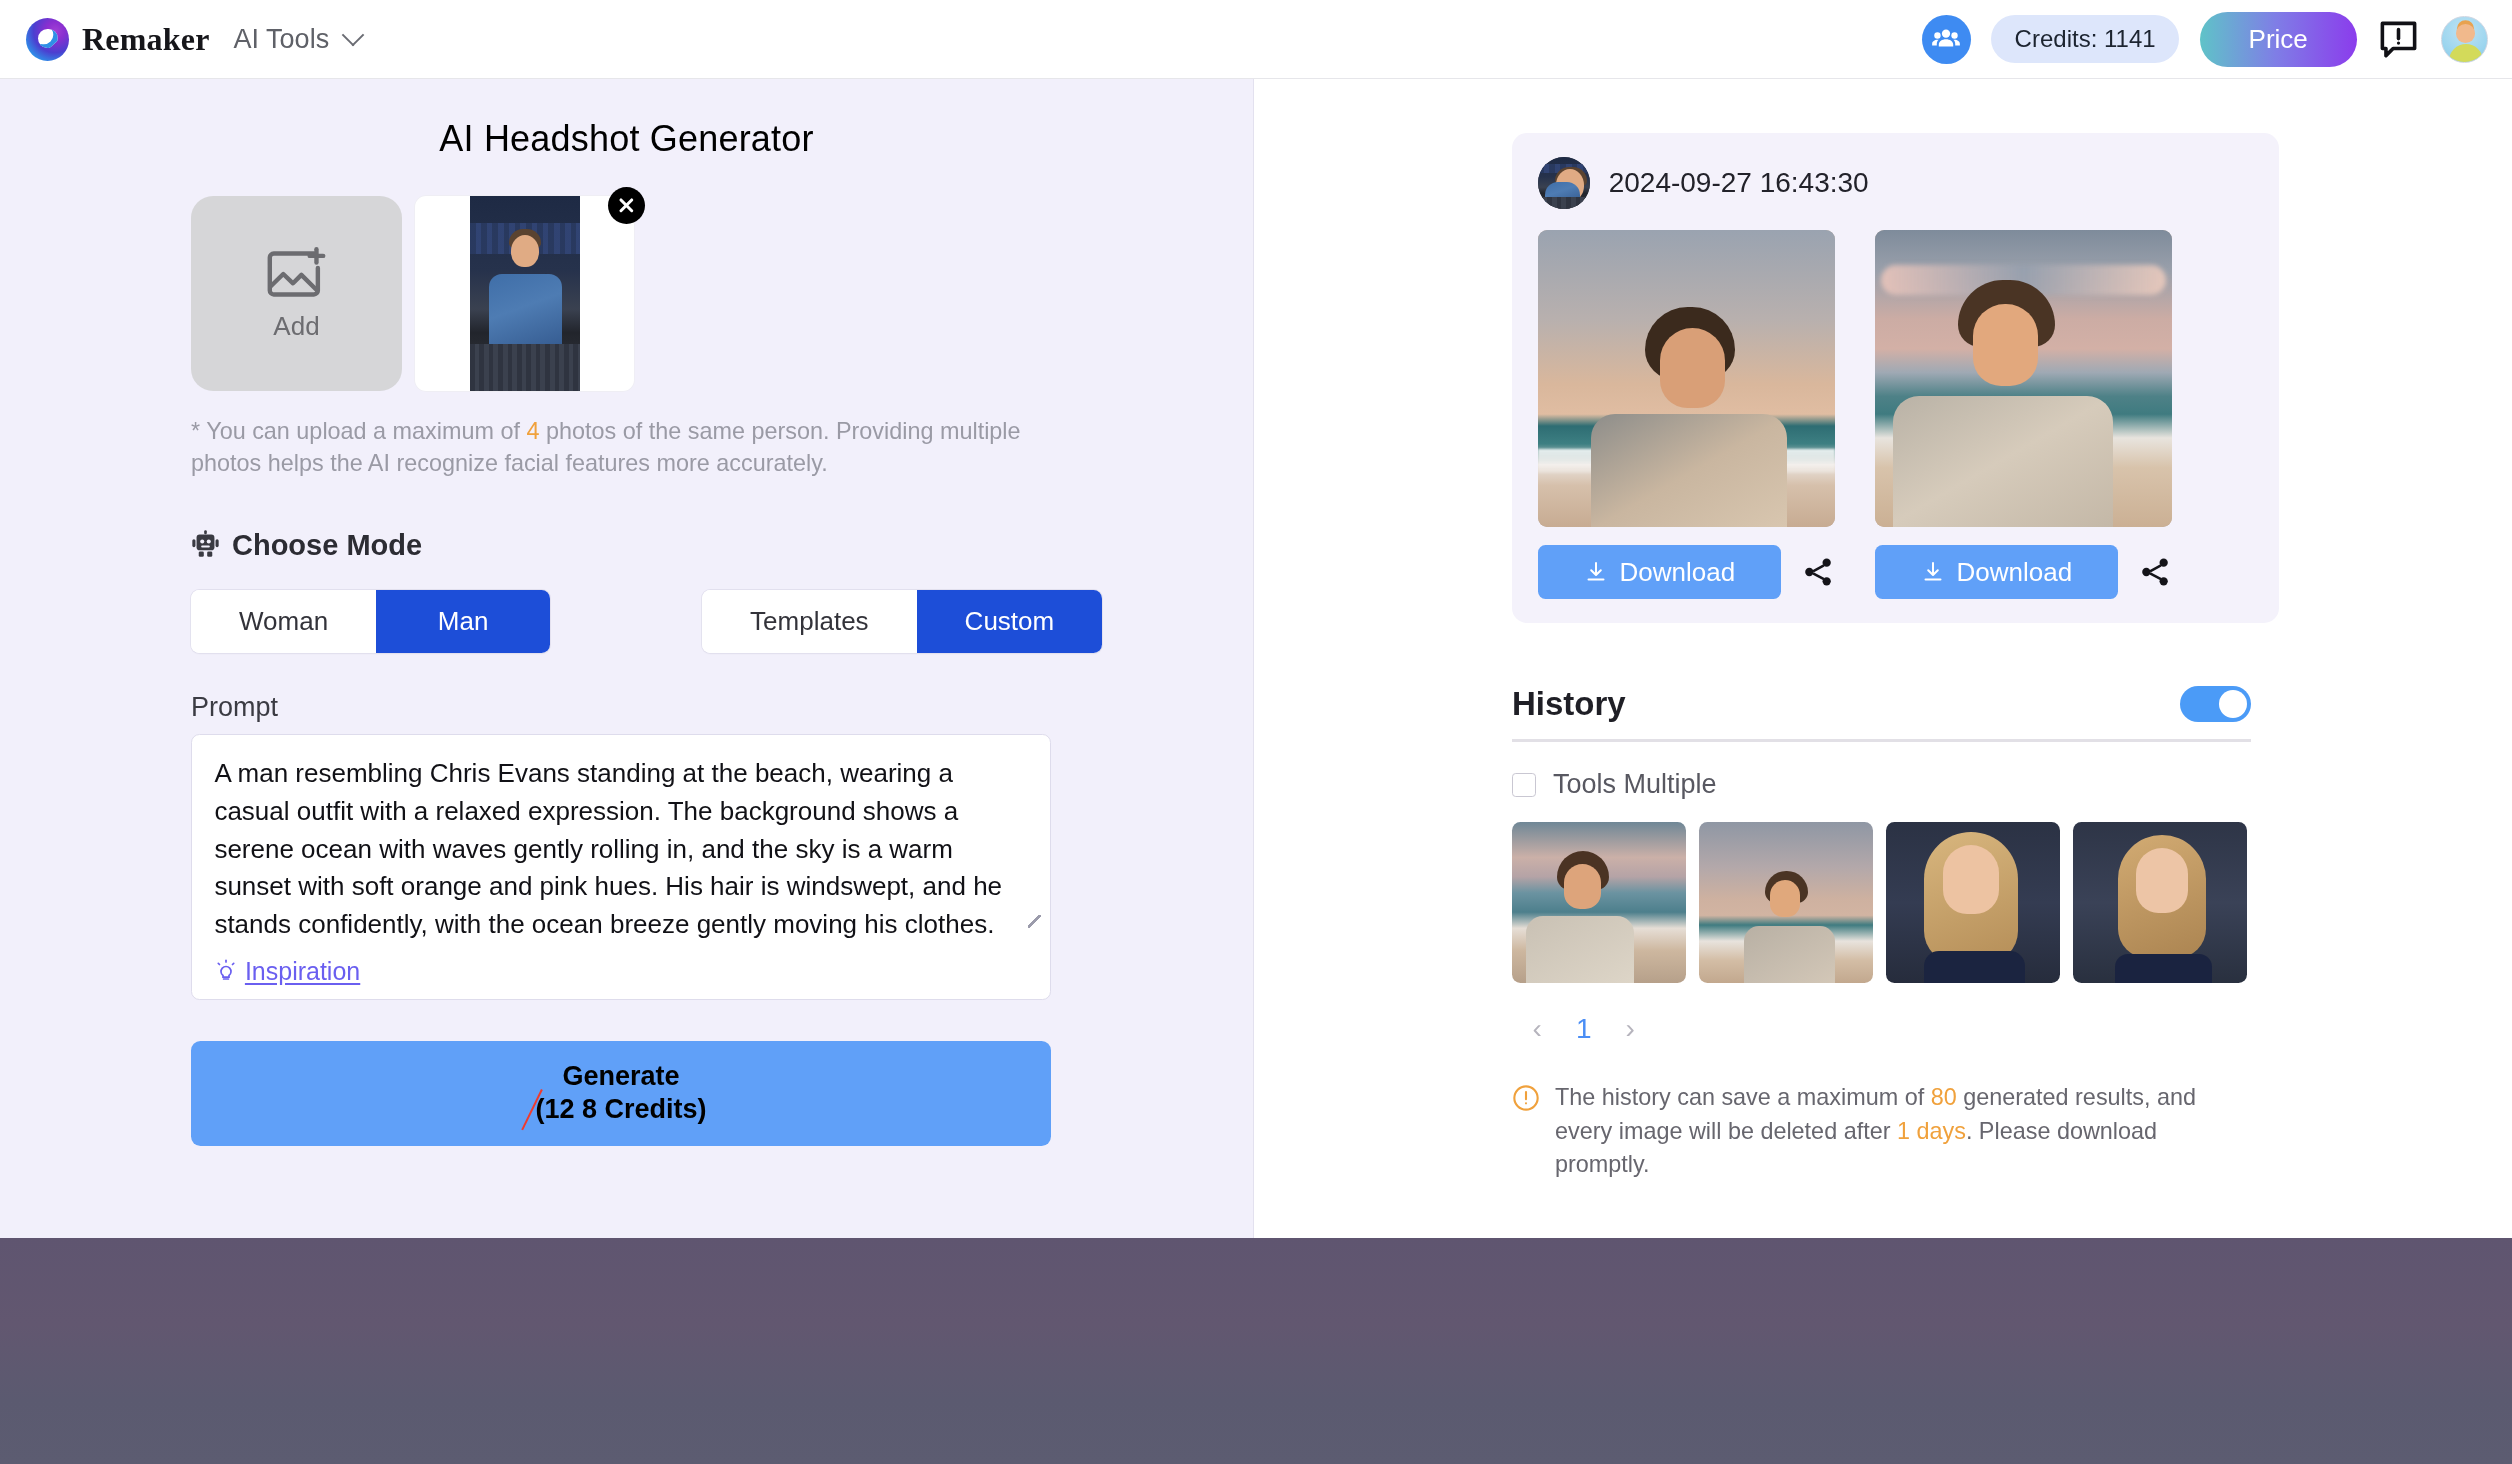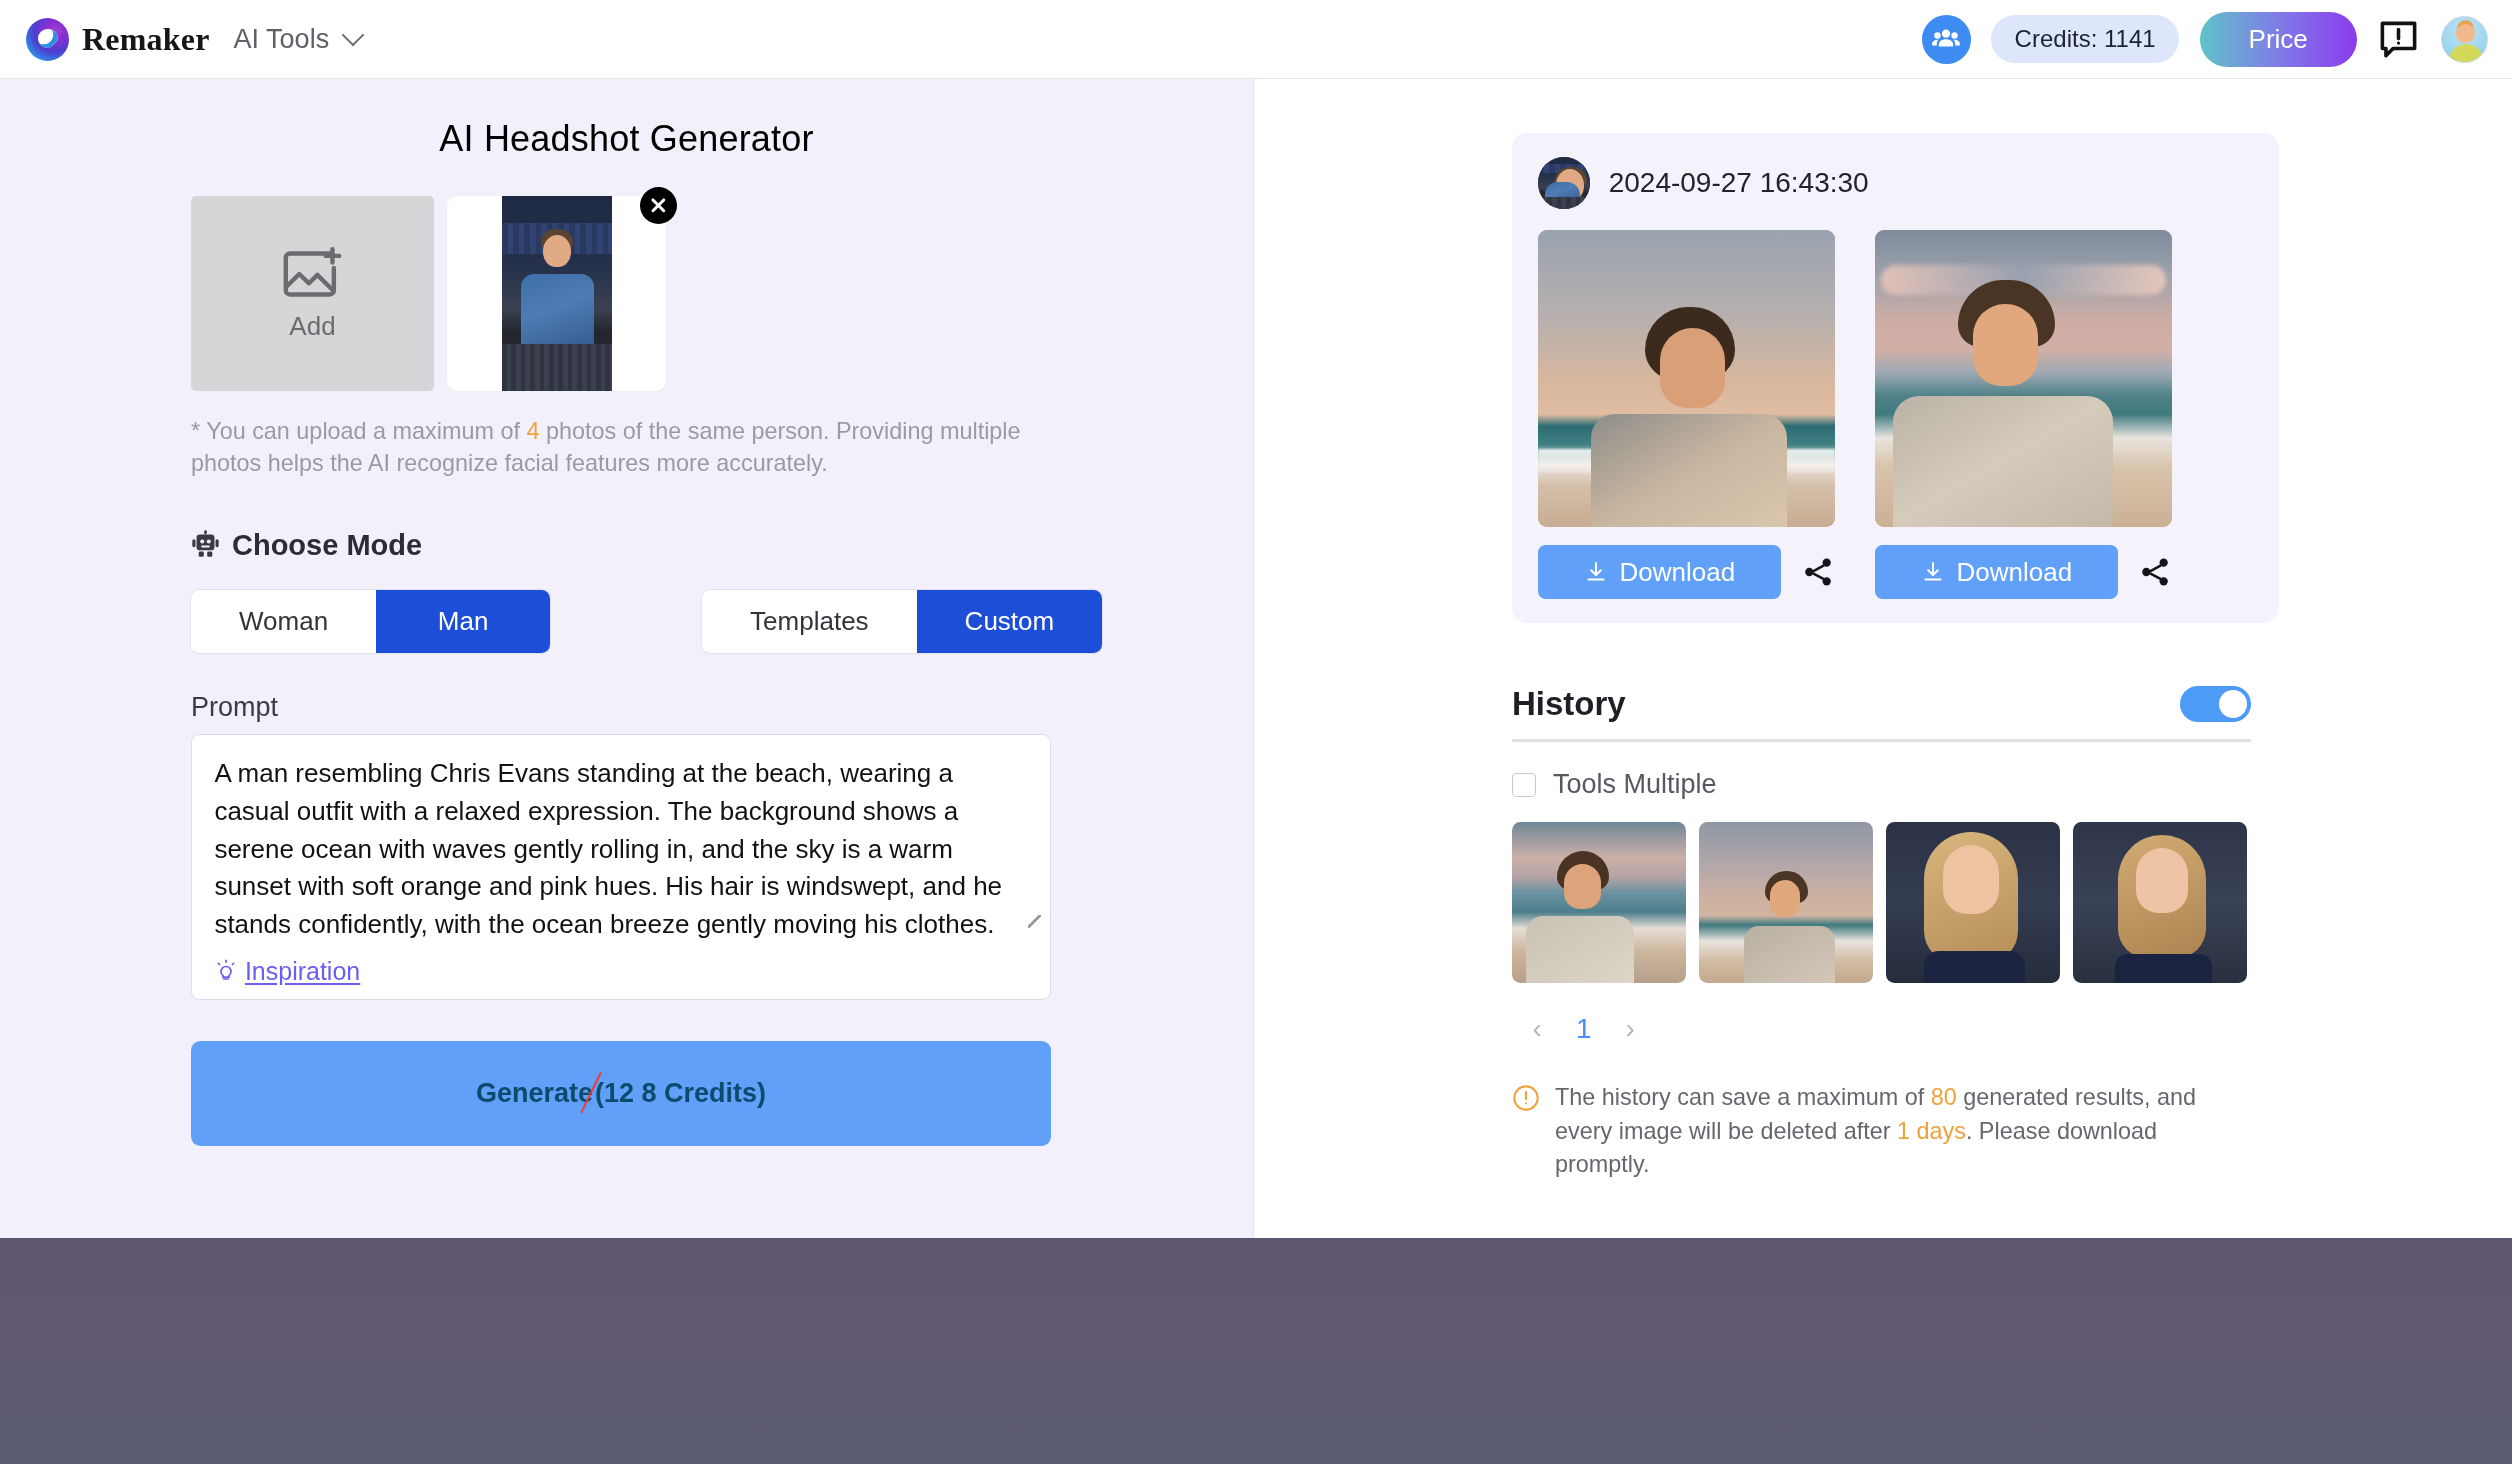--- a/index.html
+++ b/index.html
@@ -91,21 +91,21 @@
     position: absolute; top: 1238px; left: 0; width: 2512px; height: 226px;
     background: linear-gradient(180deg,#5f5570 0%, #625770 38%, #5b5a70 72%, #5c5c71 100%);
   }
 
   
   .panel-title {
     text-align: center; font-size: 36px; color: #000000; margin-top: 39px; letter-spacing:0.2px;
   }
   .uploads { display: flex; gap: 13px; margin: 36px 0 0 191px; }
   .add-tile {
-    width: 243px; height: 195px; background: #d6d6d8; border-radius: 5px;
+    width: 211px; height: 195px; background: #d6d6d8; border-radius: 22px;
     display: flex; flex-direction: column; align-items: center; justify-content: center;
     cursor: pointer;
     text-align: center;
   }
   .add-tile svg { width: 65px; height: 58px; }
   .add-tile .add-label { font-size: 26px; color: #6c6c70; margin-top: 7.5px; }
   .thumb-tile {
     width: 219px; height: 195px; background: #ffffff; border-radius: 11.2px;
     padding: 0 7.5px; position: relative; box-shadow: 0 0 0 0.9px #efeef4;
   }
@@ -161,22 +161,22 @@
       linear-gradient(135deg, transparent 0 42%, #9b9bab 42% 54%, transparent 54% 100%);
   }
   .inspiration { display: flex; align-items: center; gap: 6.5px; margin-top: 13px; cursor: pointer; }
   .inspiration svg { width: 24px; height: 24px; }
   .inspiration span {
     font-size: 25px; color: #6a5ff0; text-decoration: underline; text-underline-offset: 2.8px;
   }
 
   .generate-btn {
     width: 860px; height: 105px; margin: 41px 0 0 191px;
-    background: #60a0f8; border-radius: 9.4px; color: #0c4a6e;
-    display: flex; align-items: center; justify-content: center;
+    background: #60a0f8; border-radius: 9.4px; color: #000000;
+    display: flex; flex-direction: column; justify-content: center;
     cursor: pointer; border: none; font-family: inherit; gap: 1.9px;
   }
   .gen-main { font-size: 27px; font-weight: 700; }
   .gen-sub { font-size: 27px; font-weight: 700; position: relative; }
   .strike-old { position: relative; }
   .strike-old::after {
     content:""; position:absolute; left:-3.7px; top:-5.6px; width: 1.9px; height: 45px;
     background:#ee3b2f; transform: rotate(26deg); transform-origin: top left;
   }
 

